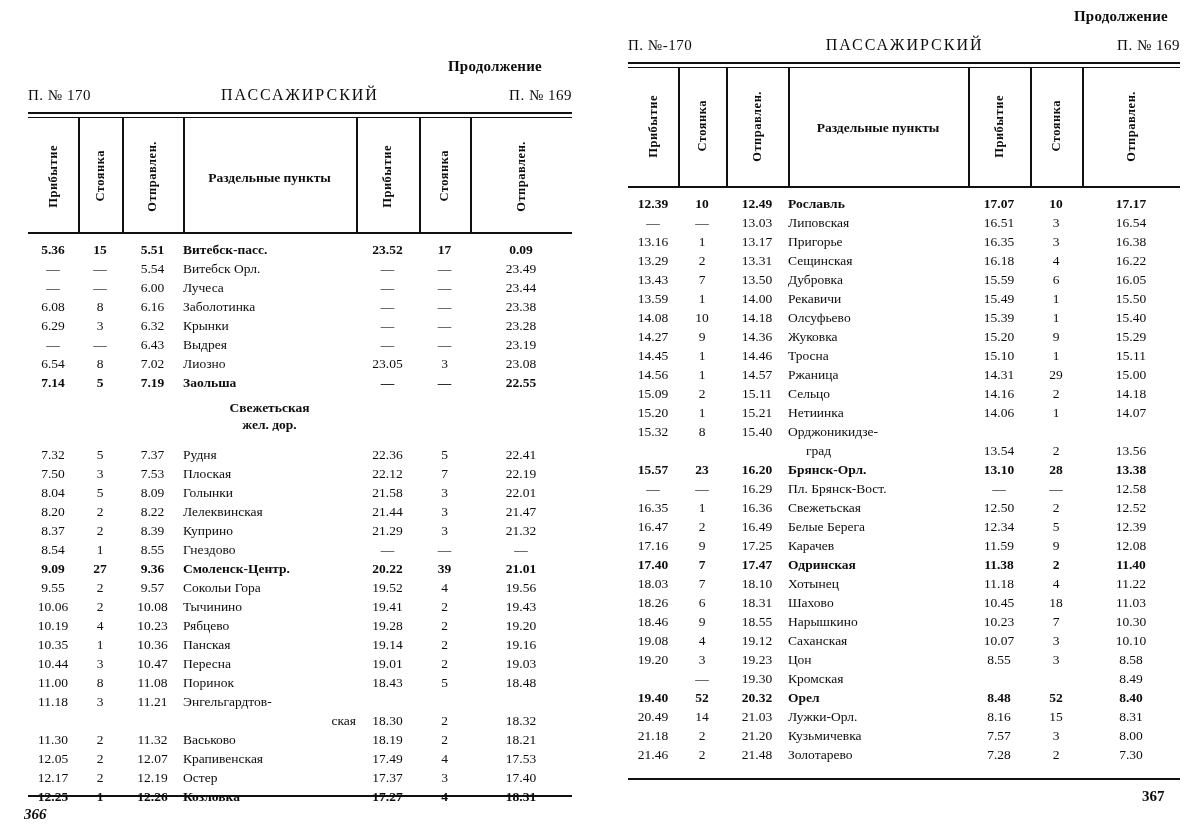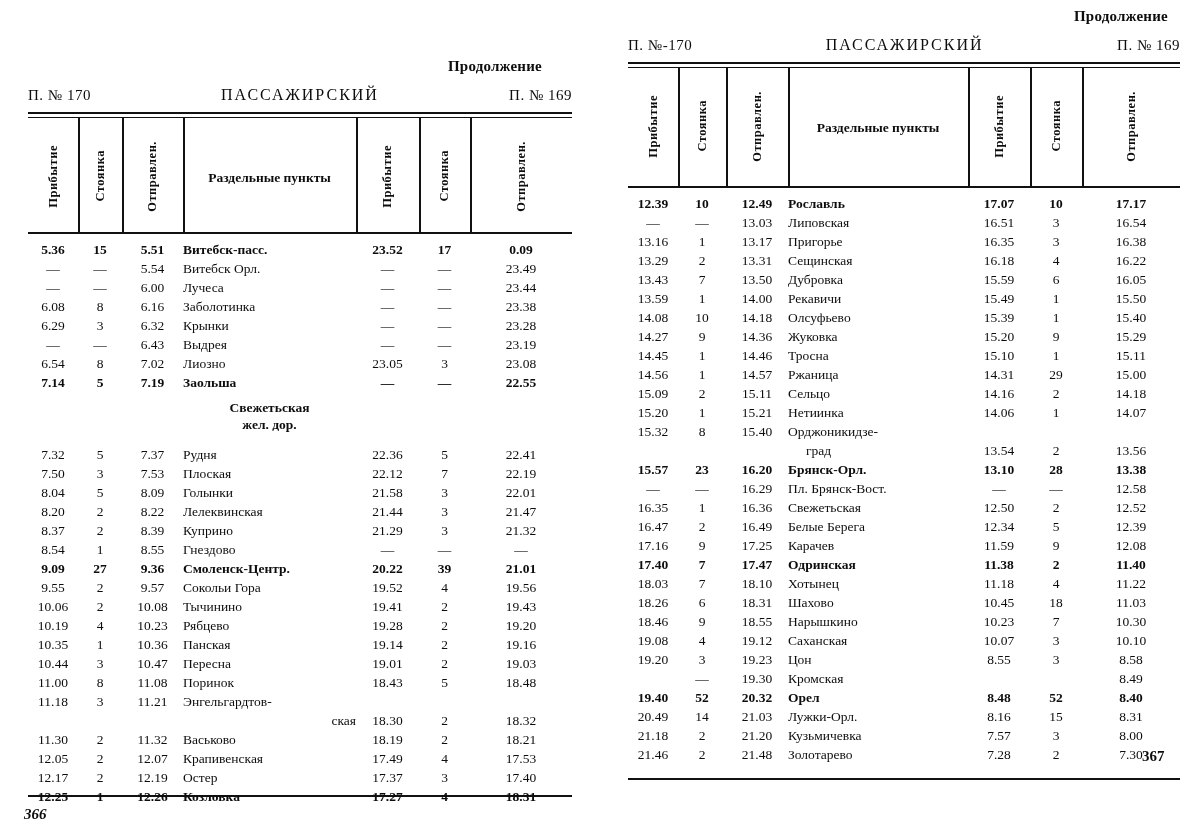--- a/index.html
+++ b/index.html
@@ -737,16 +737,16 @@
             <td class="num">2</td>
             <td class="num">21.48</td>
             <td class="name">Золотарево</td>
             <td class="num">7.28</td>
             <td class="num">2</td>
             <td class="num">7.30</td>
           </tr>
         </tbody>
     </table>
 
-    <div class="pageno" style="left:542px;top:748px;">367</div>
+    <div class="pageno" style="left:542px;top:788px;">367</div>
   </div>
 
 </div>
 
 </body></html>

